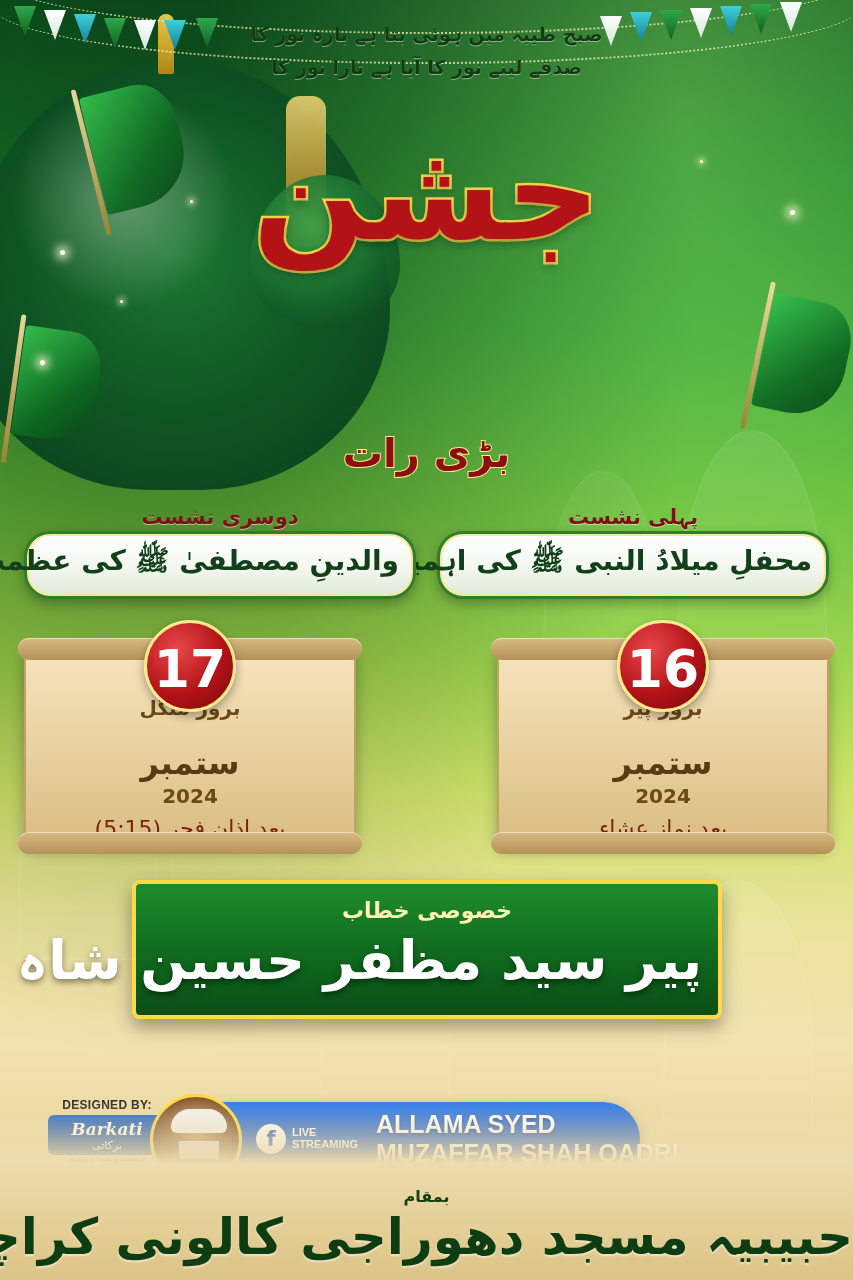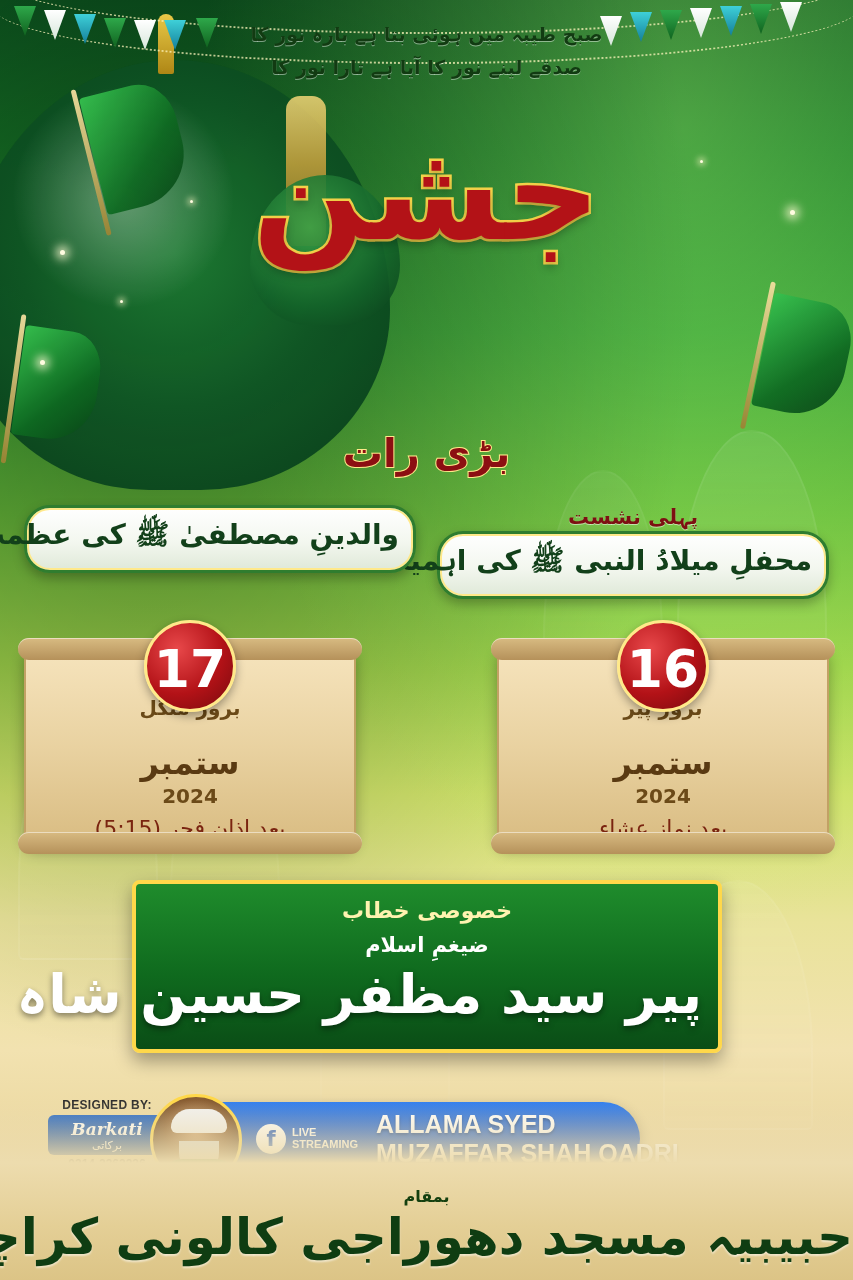--- a/index.html
+++ b/index.html
@@ -521,20 +521,21 @@
   <div class="subtitle">بڑی رات</div>
 
   <div class="sessions">
     <div class="session">
       <div class="tag">پہلی نشست</div>
       <div class="band">
         <div class="band-text">محفلِ میلادُ النبی ﷺ کی اہمیت</div>
       </div>
     </div>
     <div class="session">
+      <div class="tag">دوسری نشست</div>
       <div class="band">
         <div class="band-text">والدینِ مصطفیٰ ﷺ کی عظمت و شان</div>
       </div>
     </div>
   </div>
 
   <div class="dates">
     <div class="scroll right">
       <div class="dnum">16</div>
       <div class="dyear">بروز پیر</div>
@@ -548,21 +549,20 @@
       <div class="dyear">بروز منگل</div>
       <div class="dmonth">ستمبر</div>
       <div class="dyear">2024</div>
       <div class="dtime">بعد اذانِ فجر (5:15)</div>
     </div>
 
   </div>
 
   <div class="speaker">
     <div class="khitab">خصوصی خطاب</div>
-    <div class="zia">ضیغمِ اسلام</div>
     <div class="name">پیر سید مظفر حسین شاہ قادری</div>
   </div>
 
   <div class="designer">
     <div class="dlabel">DESIGNED BY:</div>
     <div class="dbox">
       <div class="bn">Barkati</div>
       <div class="bu">برکاتی</div>
     </div>
     <div class="dphone">0314-2363236</div>

